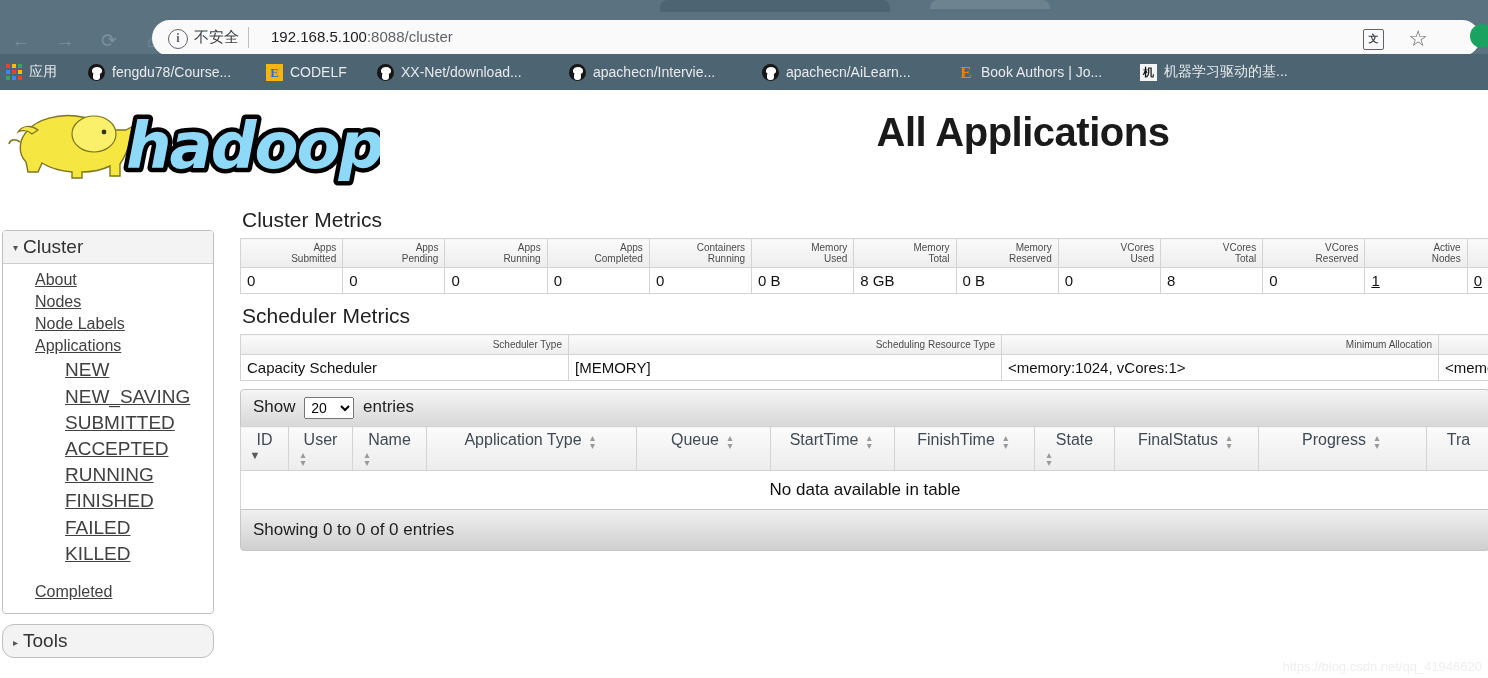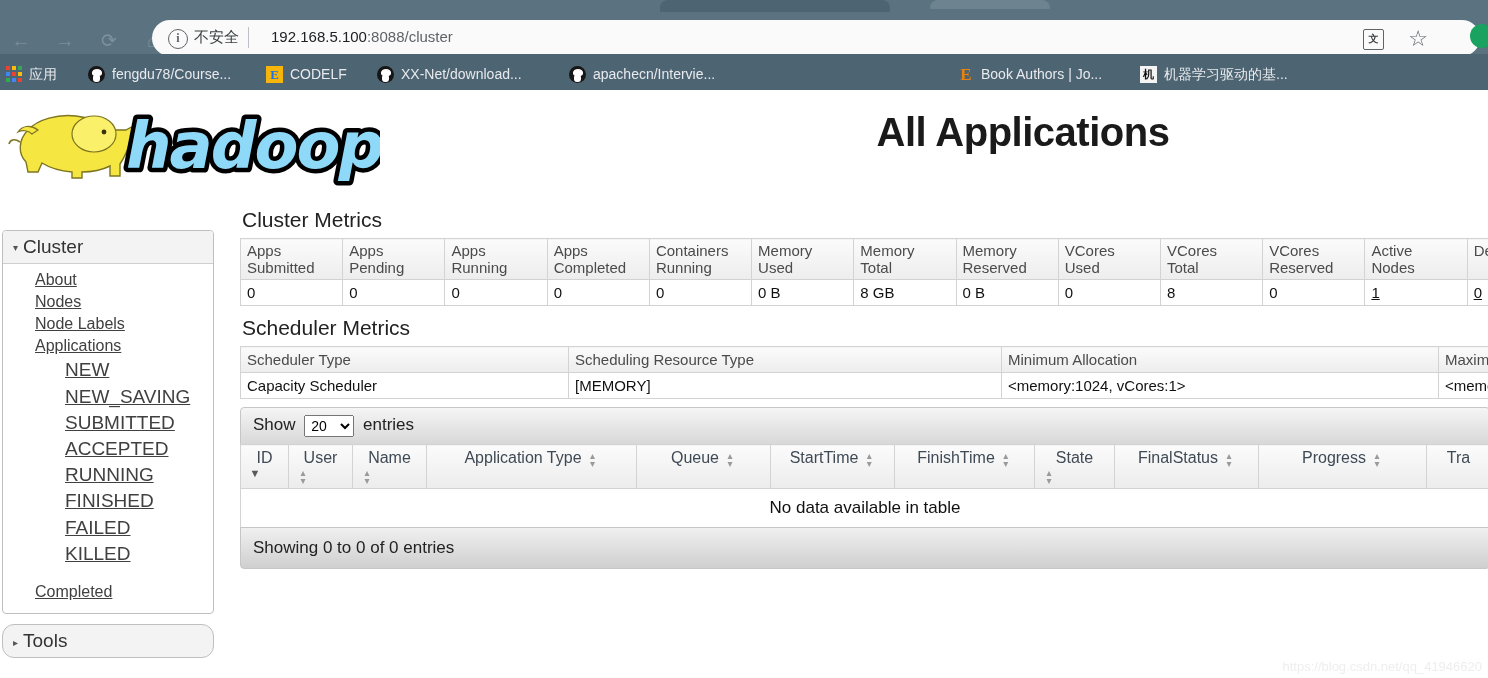--- a/index.html
+++ b/index.html
@@ -31,21 +31,21 @@
   #omni-url{position:absolute;left:108px;top:8px;font-size:15px;color:#202124;white-space:nowrap;margin-left:11px;}
   #omni-url .dim{color:#5f6368;}
   #btn-translate{position:absolute;right:96px;top:9px;width:19px;height:19px;border:1.4px solid #5f6368;
                  border-radius:2px;font-size:10px;color:#3c4043;text-align:center;line-height:18px;cursor:pointer;
                  font-weight:bold;overflow:hidden;}
   #btn-star{position:absolute;right:52px;top:6px;font-size:22px;color:#5f6368;cursor:pointer;line-height:26px;}
   #avatar{position:absolute;right:-6px;top:12px;width:24px;height:24px;border-radius:50%;background:#1aa260;}
 
   
   #bookmarks{position:absolute;left:0;top:54px;width:1488px;height:36px;background:#4d6473;}
-  .bm{position:absolute;top:12px;height:36px;display:flex;align-items:flex-start;gap:7px;cursor:pointer;
+  .bm{position:absolute;top:0;height:36px;display:flex;align-items:center;gap:7px;cursor:pointer;
       font-size:14px;color:#e8eaed;white-space:nowrap;}
   .bm .lbl{font-size:14px;color:#e8eaed;}
   .gh{width:17px;height:17px;border-radius:50%;background:#171515;position:relative;flex:none;}
   .gh::after{content:"";position:absolute;left:5px;top:9px;width:7px;height:7px;border-radius:2px 2px 3px 3px;background:#fff;}
   .gh::before{content:"";position:absolute;left:3.5px;top:3px;width:10px;height:7px;border-radius:50% 50% 40% 40%;background:#fff;}
 
   #ico-apps{width:16px;height:16px;flex:none;display:grid;grid-template-columns:repeat(3,4px);
             grid-template-rows:repeat(3,4px);gap:2px;}
   #ico-apps i{display:block;width:4px;height:4px;}
 
@@ -80,21 +80,21 @@
   .navlink.sched{margin-top:14px;}
   #tools-panel{margin-top:10px;border:1px solid #bfbfbf;border-radius:12px;background:#f3f3f3;
                padding:5px 10px;font-size:19px;color:#333;cursor:pointer;}
   #tools-panel .tri{display:inline-block;font-size:10px;color:#555;vertical-align:middle;margin-right:5px;}
 
   
   #main{position:absolute;left:240px;top:118px;right:0;}
   .sec-title{font-size:21px;color:#222;margin:0 0 6px 2px;}
   table.yarn{border-collapse:collapse;table-layout:fixed;}
   table.yarn th{background:linear-gradient(#fbfbfb,#ededed);border:1px solid #d3d3d3;
-      font-weight:normal;font-size:15px;color:#4b4b4b;padding:3px 6px;text-align:left;vertical-align:top;}
+      font-weight:normal;font-size:10px;color:#4b4b4b;padding:3px 6px;text-align:right;vertical-align:top;}
   table.yarn td{border:1px solid #d3d3d3;font-size:15px;color:#111;padding:4px 6px;
       background:#fff;text-align:left;vertical-align:middle;white-space:nowrap;}
   td.ctr{text-align:center;}
   a.ulink{color:#111;text-decoration:underline;cursor:pointer;}
 
   #cluster-metrics{margin-top:2px;width:1330px;}
   #scheduler-title{margin-top:10px;}
   #scheduler-metrics{width:1330px;}
   #scheduler-metrics th{padding:4px 6px;}
 
@@ -172,20 +172,24 @@
         <span class="ico-codelf">E</span>
         <span class="lbl">CODELF</span>
       </div>
       <div class="bm" style="left: 377px;">
         <span class="gh"></span>
         <span class="lbl">XX-Net/download...</span>
       </div>
       <div class="bm" style="left: 569px;">
         <span class="gh"></span>
         <span class="lbl">apachecn/Intervie...</span>
+      </div>
+      <div class="bm" style="left: 762px;">
+        <span class="gh"></span>
+        <span class="lbl">apachecn/AiLearn...</span>
       </div>
       <div class="bm" style="left: 958px;">
         <span class="ico-e">E</span>
         <span class="lbl">Book Authors | Jo...</span>
       </div>
       <div class="bm" style="left: 1140px;">
         <span class="ico-ml">机</span>
         <span class="lbl">机器学习驱动的基...</span>
       </div>
       <div class="bm" style="left: 1336px; margin-top: 30px;">

